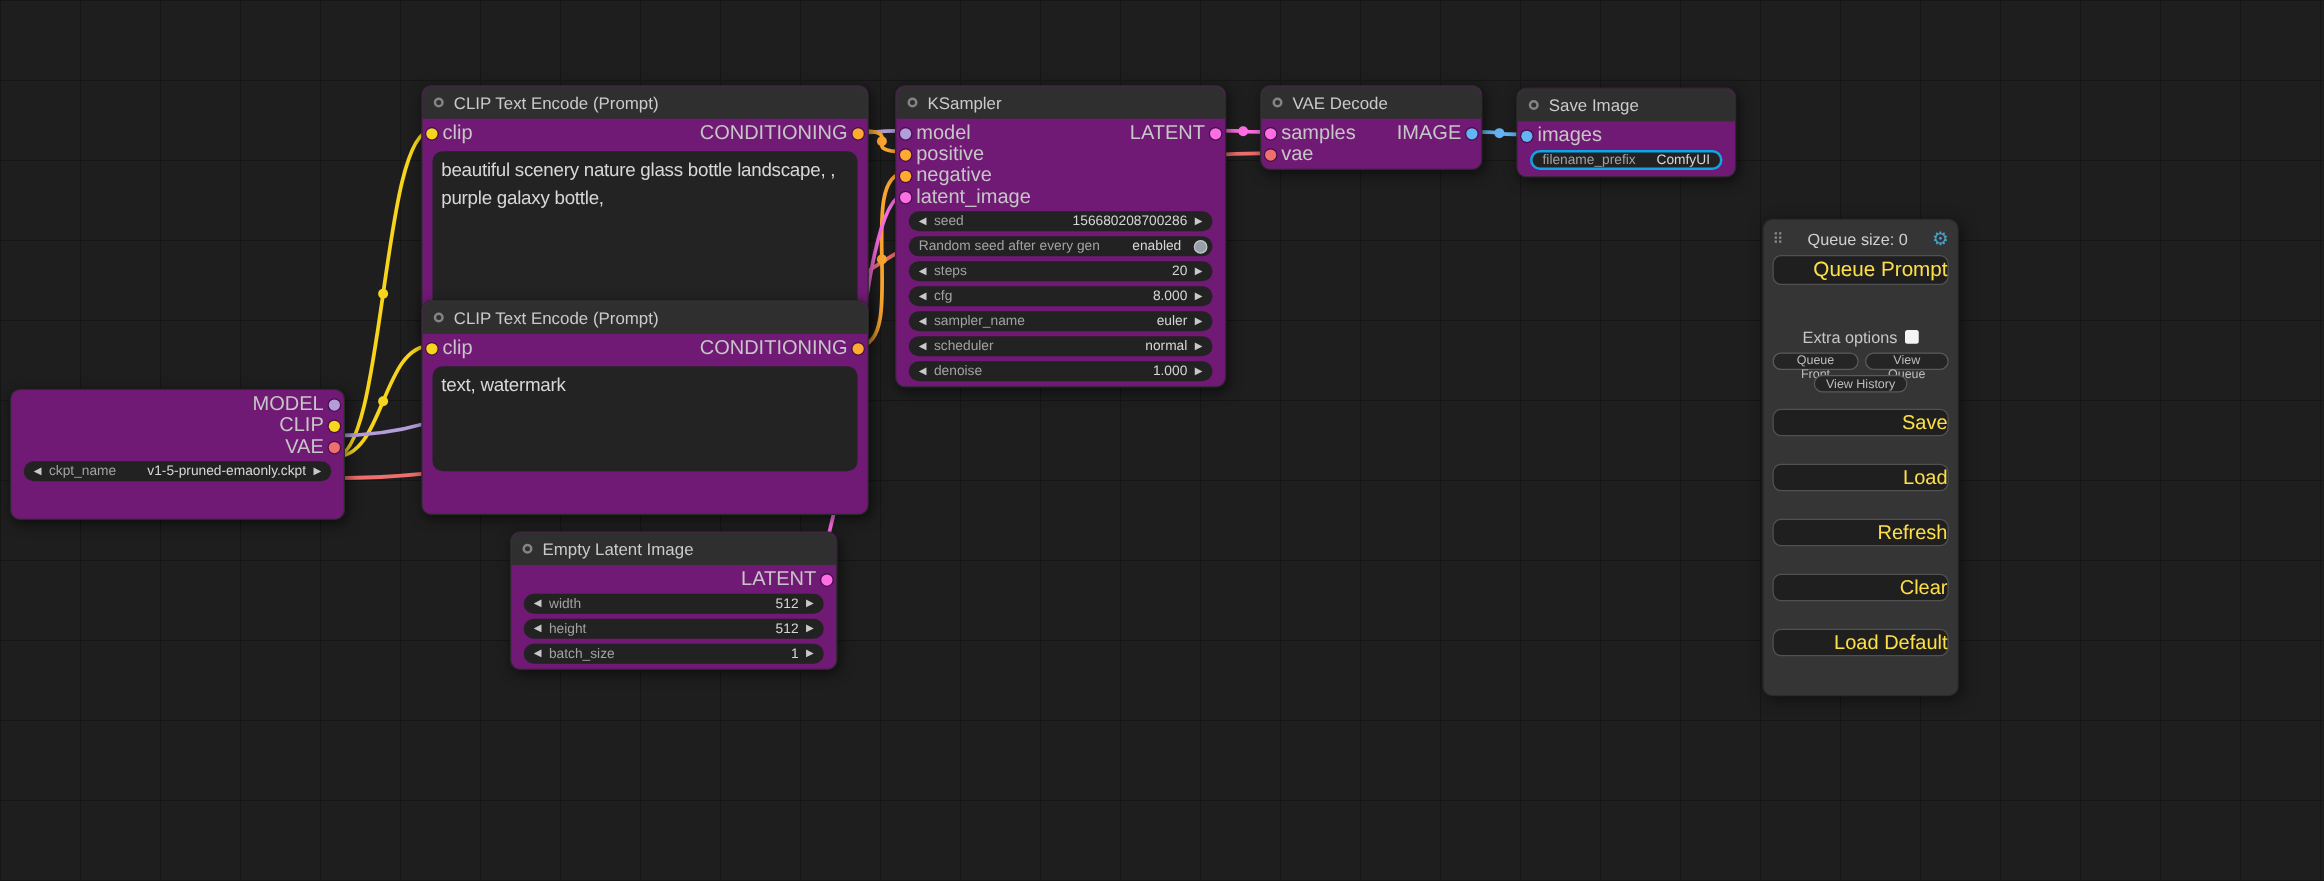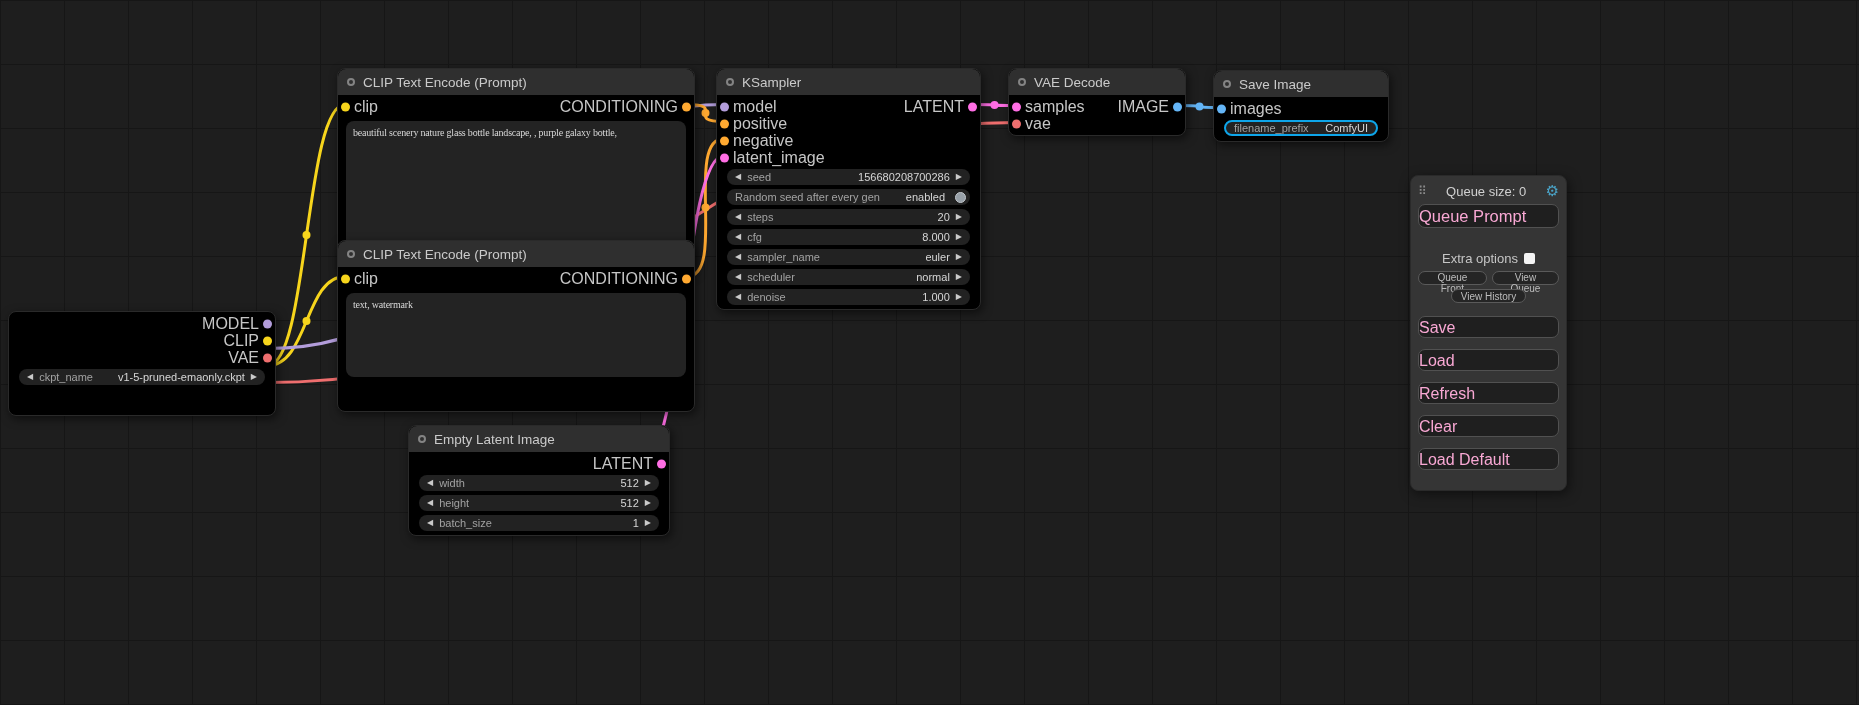--- a/index.html
+++ b/index.html
@@ -8,21 +8,21 @@
     position:relative;
     background-color:#1e1e1e;
     background-image:
       linear-gradient(#161616 1px, transparent 1px),
       linear-gradient(90deg,#161616 1px, transparent 1px);
     background-size:64px 64px;
     font-family:"Liberation Sans", sans-serif;
   }
   #wires{position:absolute;left:0;top:0;width:1859px;height:705px;z-index:1}
 
-  .node{position:absolute;z-index:2;background:#000000;border-radius:8px;
+  .node{position:absolute;z-index:2;background:#701a75;border-radius:8px;
         box-shadow:2px 3px 10px rgba(0,0,0,.55);border:1px solid #2a2a2a}
   .node-title{height:26px;background:#2f2f2f;border-radius:8px 8px 0 0;
         display:flex;align-items:center;gap:8px;padding:0 9px}
   .collapse-dot{width:8px;height:8px;border-radius:50%;border:2px solid #848484;flex:0 0 auto}
   .title-text{color:#cacaca;font-size:13.5px;white-space:nowrap}
 
   .ports{padding-top:3px}
   .port-row{position:relative;height:17px;display:flex;align-items:center;
         font-size:16px;color:#c6c6c6;padding:0 16px}
   .row-out{justify-content:flex-end}
@@ -35,33 +35,33 @@
   .widget{position:relative;height:16px;background:#222;border-radius:8px;margin:0 10px 4px;
         display:flex;align-items:center;gap:6px;padding:0 8px;font-size:11px}
   .widget.outlined{background:#222;border:2px solid #0ea5e9}
   .w-name{color:#a2a2a2;white-space:nowrap}
   .w-value{margin-left:auto;color:#d6d6d6;white-space:nowrap}
   .arrow{font-size:8px;color:#c9c9c9;line-height:1;flex:0 0 auto}
   .toggle-knob{width:11px;height:11px;border-radius:50%;background:#97a0a8;border:1px solid #c2c7cc;
         flex:0 0 auto;margin-left:4px;margin-right:-4px}
 
   .textarea{background:#232323;border-radius:8px;margin:6px 8px 0;padding:5px 7px;
-        font-family:Liberation Serif, serif;font-size:10px;letter-spacing:-0.2px;
+        font-family:Liberation Sans, sans-serif;font-size:15px;letter-spacing:-0.2px;
         color:#d8d8d8;line-height:1.45;white-space:pre-wrap;overflow:hidden}
 
   .menu{position:absolute;left:1410px;top:175px;width:157px;z-index:3;background:#353535;
         border-radius:8px;border:1px solid #2a2a2a;box-shadow:2px 3px 12px rgba(0,0,0,.5);
         padding:5px 7px 9px;display:flex;flex-direction:column}
   .menu-header{display:flex;align-items:center;justify-content:space-between;height:20px;
         color:#d0d0d0;font-size:13px;margin-bottom:3px}
   .drag-handle{color:#8b8b8b;font-size:12px;cursor:grab}
   .gear{font-size:15px;cursor:pointer}
   .btn{display:block;width:100%;background:#1f1f1f;border:1px solid #515151;border-radius:7px;
-        color:#f9a8d4;font-size:16px;font-family:inherit;height:22px;line-height:19px;
-        text-align:left;cursor:pointer;margin-bottom:11px}
+        color:#fde047;font-size:16px;font-family:inherit;height:22px;line-height:19px;
+        text-align:right;cursor:pointer;margin-bottom:22px}
   .btn.queue{height:24px;font-size:16.5px;line-height:21px}
   .extra-row{display:flex;align-items:center;justify-content:center;gap:6px;
         color:#c6c6c6;font-size:13px;margin:12px 0 5px}
   .checkbox{width:11px;height:11px;background:#f4f4f4;border-radius:2px;cursor:pointer}
   .small-row{display:flex;gap:5px;justify-content:center;margin-bottom:4px}
   .pill{background:#252525;border:1px solid #5a5a5a;border-radius:9px;color:#bdbdbd;
         font-size:10px;font-family:inherit;height:14px;line-height:11px;padding:0 9px;cursor:pointer}
   .menu-gap{height:9px}
 </style>
 </head>

